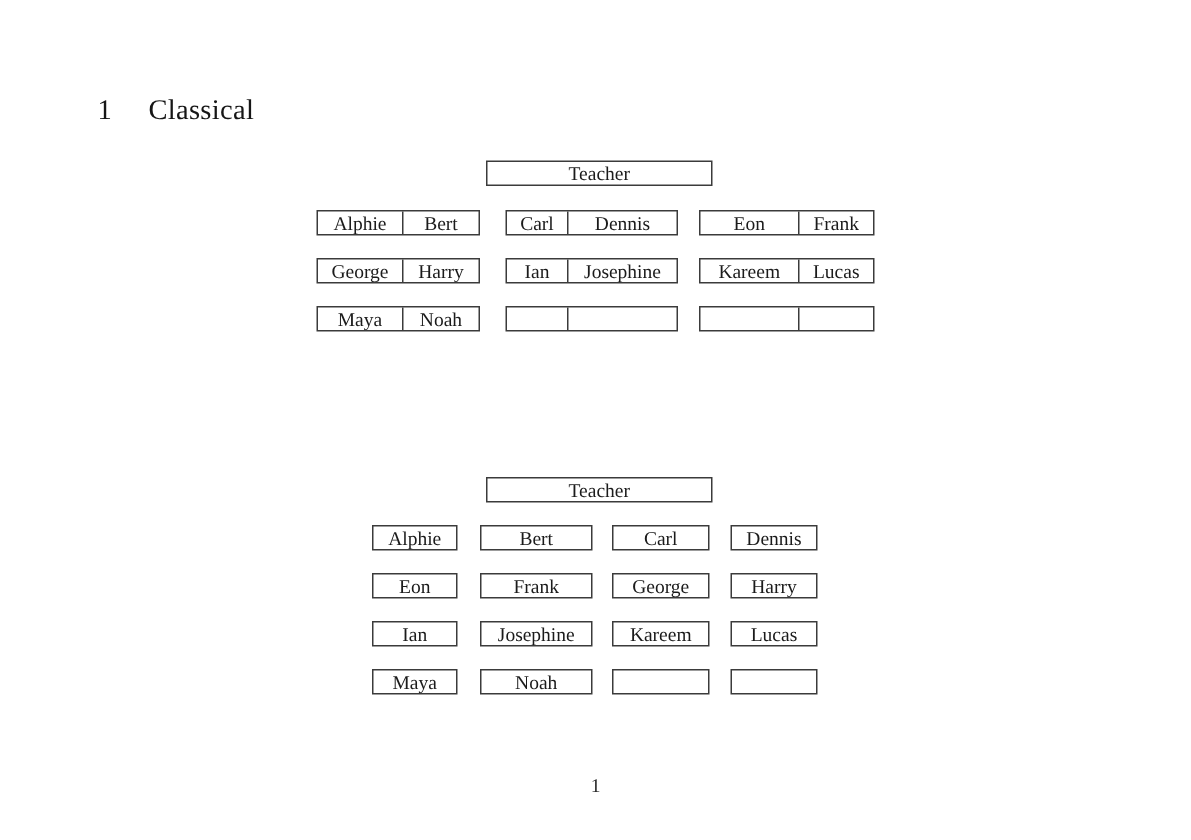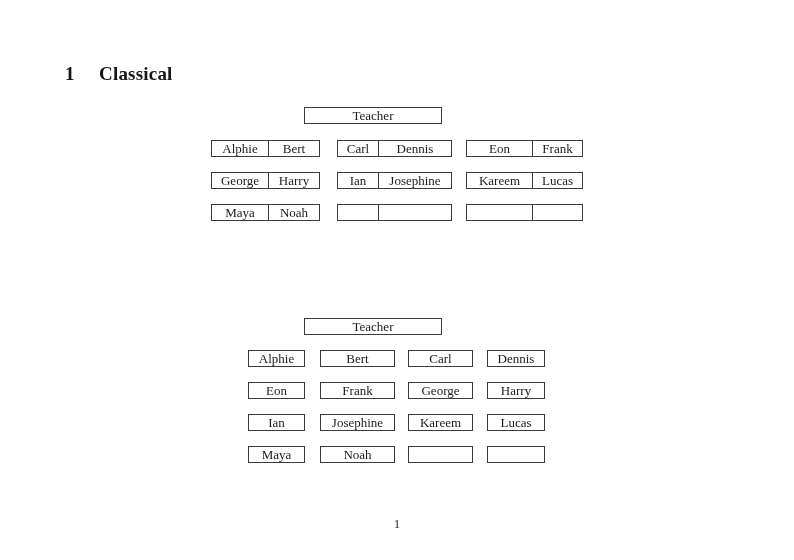--- a/index.html
+++ b/index.html
@@ -12,32 +12,32 @@
     position: relative;
     width: 794px;
     height: 560px;
     background: #ffffff;
     overflow: hidden;
   }
   .heading {
     position: absolute;
     left: 65px;
     font-size: 19px;
-    font-weight: bold;
+    font-weight: normal;
     color: #161616;
     letter-spacing: 0.2px;
     white-space: nowrap;
   }
   .heading-1 { top: 63px; }
   .heading-2 { top: 274px; }
   .sec-num { display: inline-block; min-width: 34px; }
   .teacher-box {
     position: absolute;
-    left: 304px;
-    width: 138px;
+    left: 324px;
+    width: 151px;
     height: 17px;
     border: 1px solid #3b3b3b;
     background: #ffffff;
     display: flex;
     align-items: center;
     justify-content: center;
     font-size: 13px;
     color: #1b1b1b;
   }
   .teacher-1 { top: 107px; }

